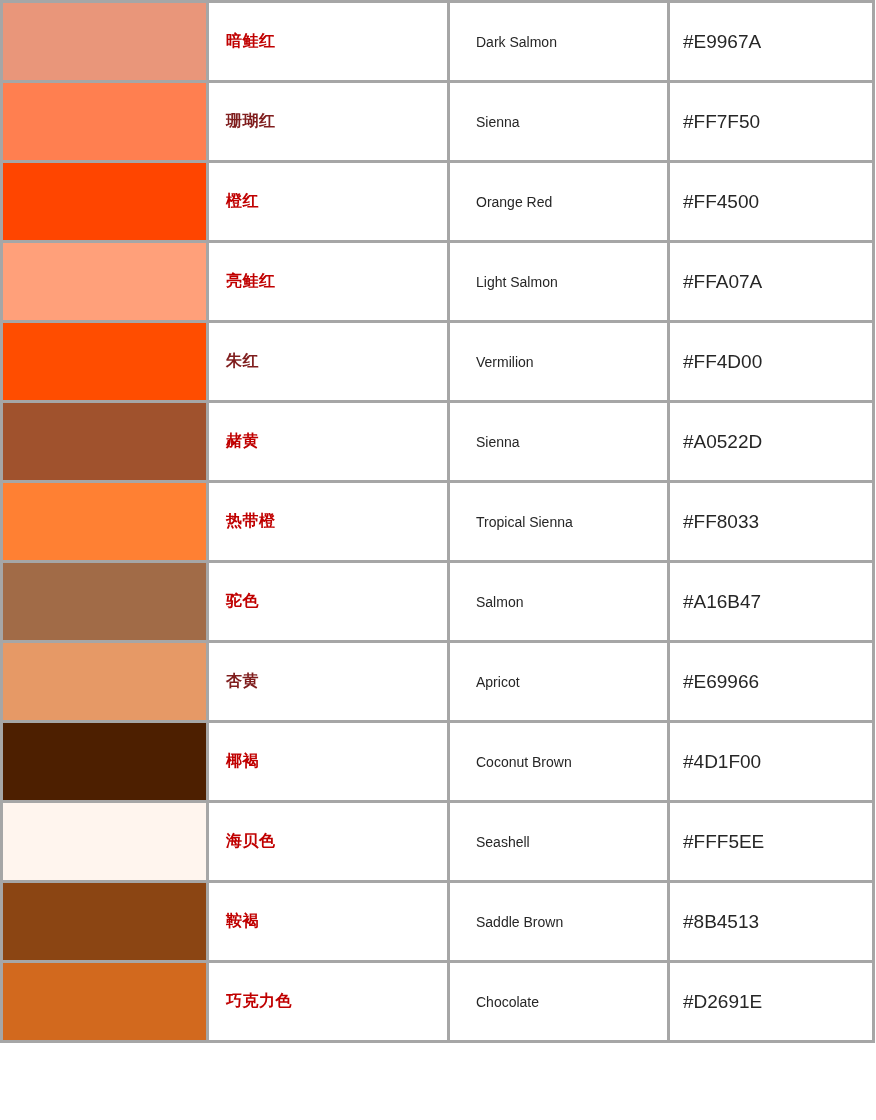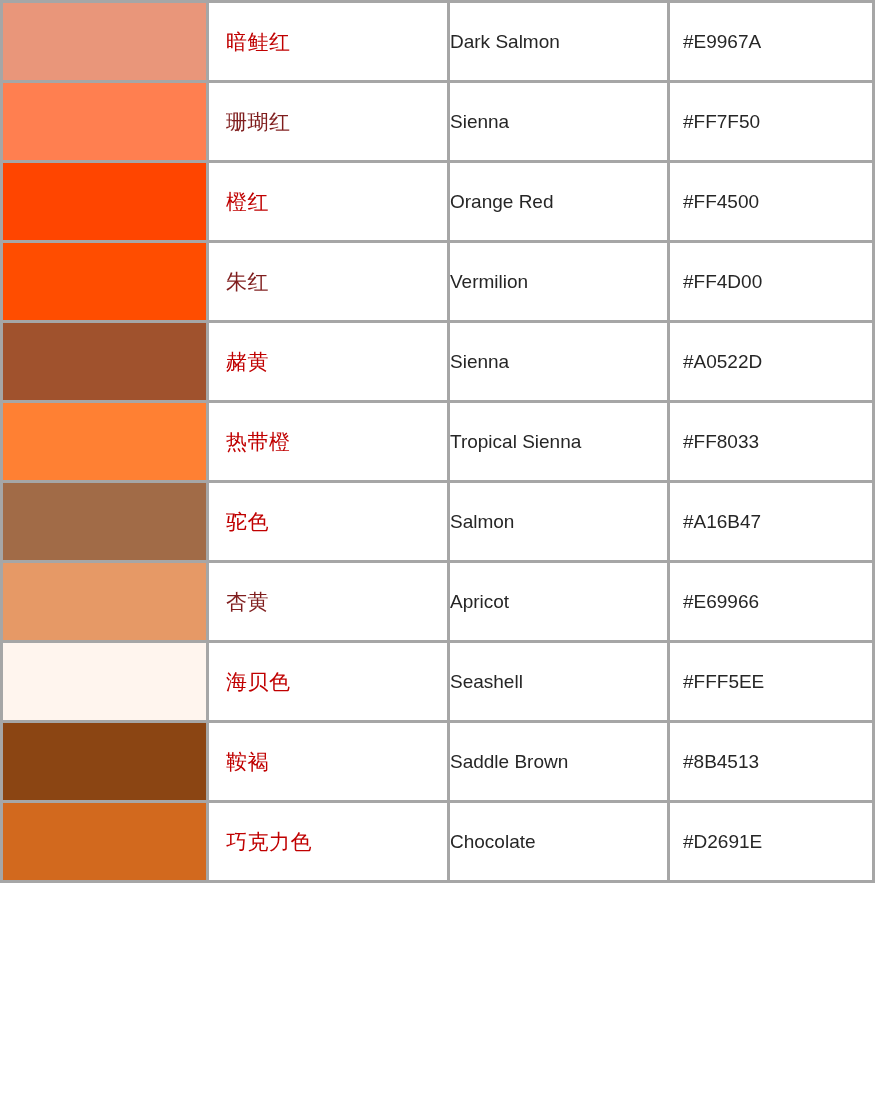--- a/index.html
+++ b/index.html
@@ -40,29 +40,30 @@
     border-bottom: 3px solid #a6a6a6;
     border-right: 3px solid #a6a6a6;
   }
   .swatch {
     width: 100%;
     height: 100%;
     display: block;
   }
   td.cn-cell {
     padding-left: 17px;
-    font-size: 21px;
+    font-size: 16px;
     letter-spacing: 0.5px;
+    font-weight: bold;
   }
   td.cn-cell.tone-red  { color: #c00000; }
   td.cn-cell.tone-blue { color: #7f1d1d; }
 
   td.en-cell {
-    padding-left: 0;
-    font-size: 19px;
+    padding-left: 26px;
+    font-size: 14px;
     color: #262626;
   }
   td.hex-cell {
     padding-left: 13px;
     font-size: 19px;
     color: #262626;
   }
   td.last-col { border-right: none; }
 </style>
 </head>
@@ -95,20 +96,28 @@
       <tr>
         <td class="swatch-cell">
           <span class="swatch" style="background-color: rgb(255, 69, 0);"></span>
         </td>
         <td class="cn-cell tone-red">橙红</td>
         <td class="en-cell">Orange Red</td>
         <td class="hex-cell last-col">#FF4500</td>
       </tr>
       <tr>
         <td class="swatch-cell">
+          <span class="swatch" style="background-color: rgb(255, 160, 122);"></span>
+        </td>
+        <td class="cn-cell tone-red">亮鲑红</td>
+        <td class="en-cell">Light Salmon</td>
+        <td class="hex-cell last-col">#FFA07A</td>
+      </tr>
+      <tr>
+        <td class="swatch-cell">
           <span class="swatch" style="background-color: rgb(255, 77, 0);"></span>
         </td>
         <td class="cn-cell tone-blue">朱红</td>
         <td class="en-cell">Vermilion</td>
         <td class="hex-cell last-col">#FF4D00</td>
       </tr>
       <tr>
         <td class="swatch-cell">
           <span class="swatch" style="background-color: rgb(160, 82, 45);"></span>
         </td>
@@ -135,20 +144,28 @@
       <tr>
         <td class="swatch-cell">
           <span class="swatch" style="background-color: rgb(230, 153, 102);"></span>
         </td>
         <td class="cn-cell tone-blue">杏黄</td>
         <td class="en-cell">Apricot</td>
         <td class="hex-cell last-col">#E69966</td>
       </tr>
       <tr>
         <td class="swatch-cell">
+          <span class="swatch" style="background-color: rgb(77, 31, 0);"></span>
+        </td>
+        <td class="cn-cell tone-red">椰褐</td>
+        <td class="en-cell">Coconut Brown</td>
+        <td class="hex-cell last-col">#4D1F00</td>
+      </tr>
+      <tr>
+        <td class="swatch-cell">
           <span class="swatch" style="background-color: rgb(255, 245, 238);"></span>
         </td>
         <td class="cn-cell tone-red">海贝色</td>
         <td class="en-cell">Seashell</td>
         <td class="hex-cell last-col">#FFF5EE</td>
       </tr>
       <tr>
         <td class="swatch-cell">
           <span class="swatch" style="background-color: rgb(139, 69, 19);"></span>
         </td>

